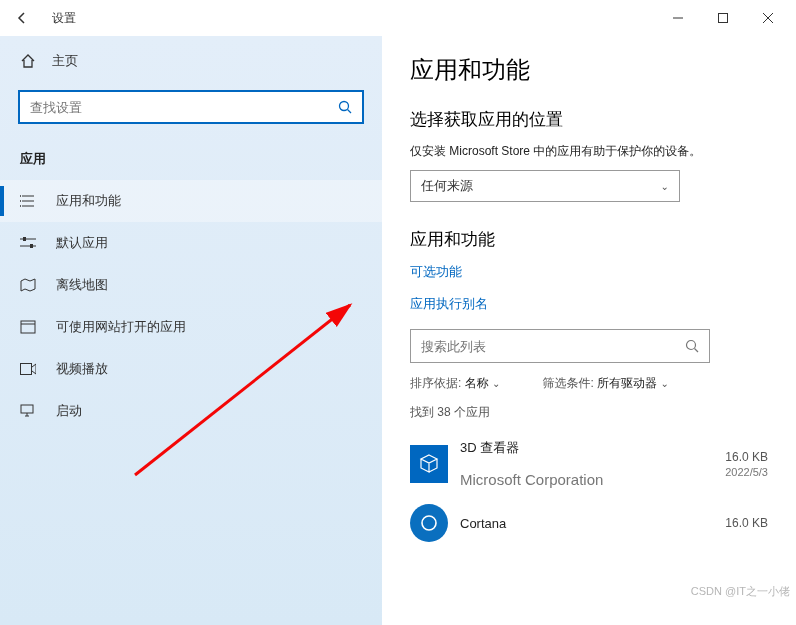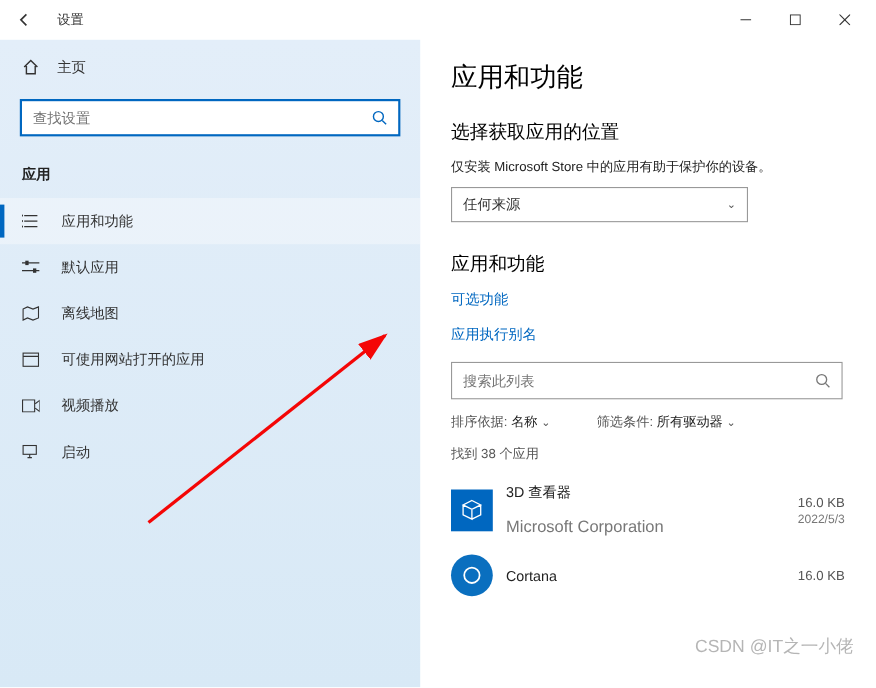--- a/index.html
+++ b/index.html
@@ -21,35 +21,35 @@
     .nav-item .icon-slot { width: 18px; margin-right: 18px; display: flex; align-items: center; }
     .nav-item.active { background: rgba(255,255,255,0.35); }
     .nav-item.active::before { content: ""; position: absolute; left: 0; top: 6px; bottom: 6px; width: 4px; background: #0067c0; }
     .content { flex: 1; padding: 18px 28px 0 28px; overflow: hidden; position: relative; }
     h1.page-title { font-size: 24px; font-weight: 400; margin-bottom: 22px; }
     h2.sub { font-size: 17px; font-weight: 400; margin: 6px 0 12px 0; }
     .desc { font-size: 12px; color: #222; margin-bottom: 10px; }
     .dropdown { width: 270px; height: 32px; border: 1px solid #999; display: flex; align-items: center; padding: 0 10px; font-size: 13px; color: #333; justify-content: space-between; margin-bottom: 26px; }
     .link { color: #0067c0; font-size: 13px; margin: 10px 0 14px 0; display: block; cursor: pointer; }
     .hint { font-size: 12px; color: #222; margin: 6px 0 12px 0; line-height: 1.6; }
-    .list-search { height: 34px; border: 1px solid #999; display: flex; align-items: center; padding: 0 10px; margin-bottom: 12px; width: 356px; margin-top: 16px; }
+    .list-search { height: 34px; border: 1px solid #999; display: flex; align-items: center; padding: 0 10px; margin-bottom: 12px; width: 300px; margin-top: 16px; }
     .list-search input { border: none; outline: none; flex: 1; font-size: 13px; color: #888; }
     .filter-row { font-size: 12px; color: #555; display: flex; gap: 42px; margin-bottom: 12px; }
     .filter-row .val { color: #222; }
     .found { font-size: 12px; color: #555; margin-bottom: 10px; }
     .app-row { display: flex; align-items: center; padding: 8px 0; }
     .app-icon { width: 38px; height: 38px; background: #0067c0; display: flex; align-items: center; justify-content: center; color: #fff; margin-right: 12px; }
     .app-icon.circ { border-radius: 50%; background: #0a6fbf; }
     .app-name { font-size: 13px; color: #222; }
     .app-pub { font-size: 15px; color: #777; margin-top: 14px; }
     .app-right { margin-left: auto; text-align: right; }
     .app-size { font-size: 12px; color: #555; }
     .app-date { font-size: 11px; color: #777; margin-top: 2px; }
     .arrow { position: absolute; pointer-events: none; z-index: 5; }
-    .watermark { position: absolute; right: 20px; bottom: 26px; font-size: 16px; color: rgba(120,120,120,0.55); pointer-events: none; }
+    .watermark { position: absolute; right: 6px; bottom: 26px; font-size: 11px; color: rgba(120,120,120,0.55); pointer-events: none; }
     svg { display: block; }
     .chev { font-size: 10px; color: #555; }
   </style>
 </head>
 <body>
 
 <div class="titlebar">
   <div class="back-btn">
     <svg width="14" height="14" viewBox="0 0 14 14">
         <path d="M9 2 L4 7 L9 12" stroke="#333" stroke-width="1.5" fill="none"></path>

